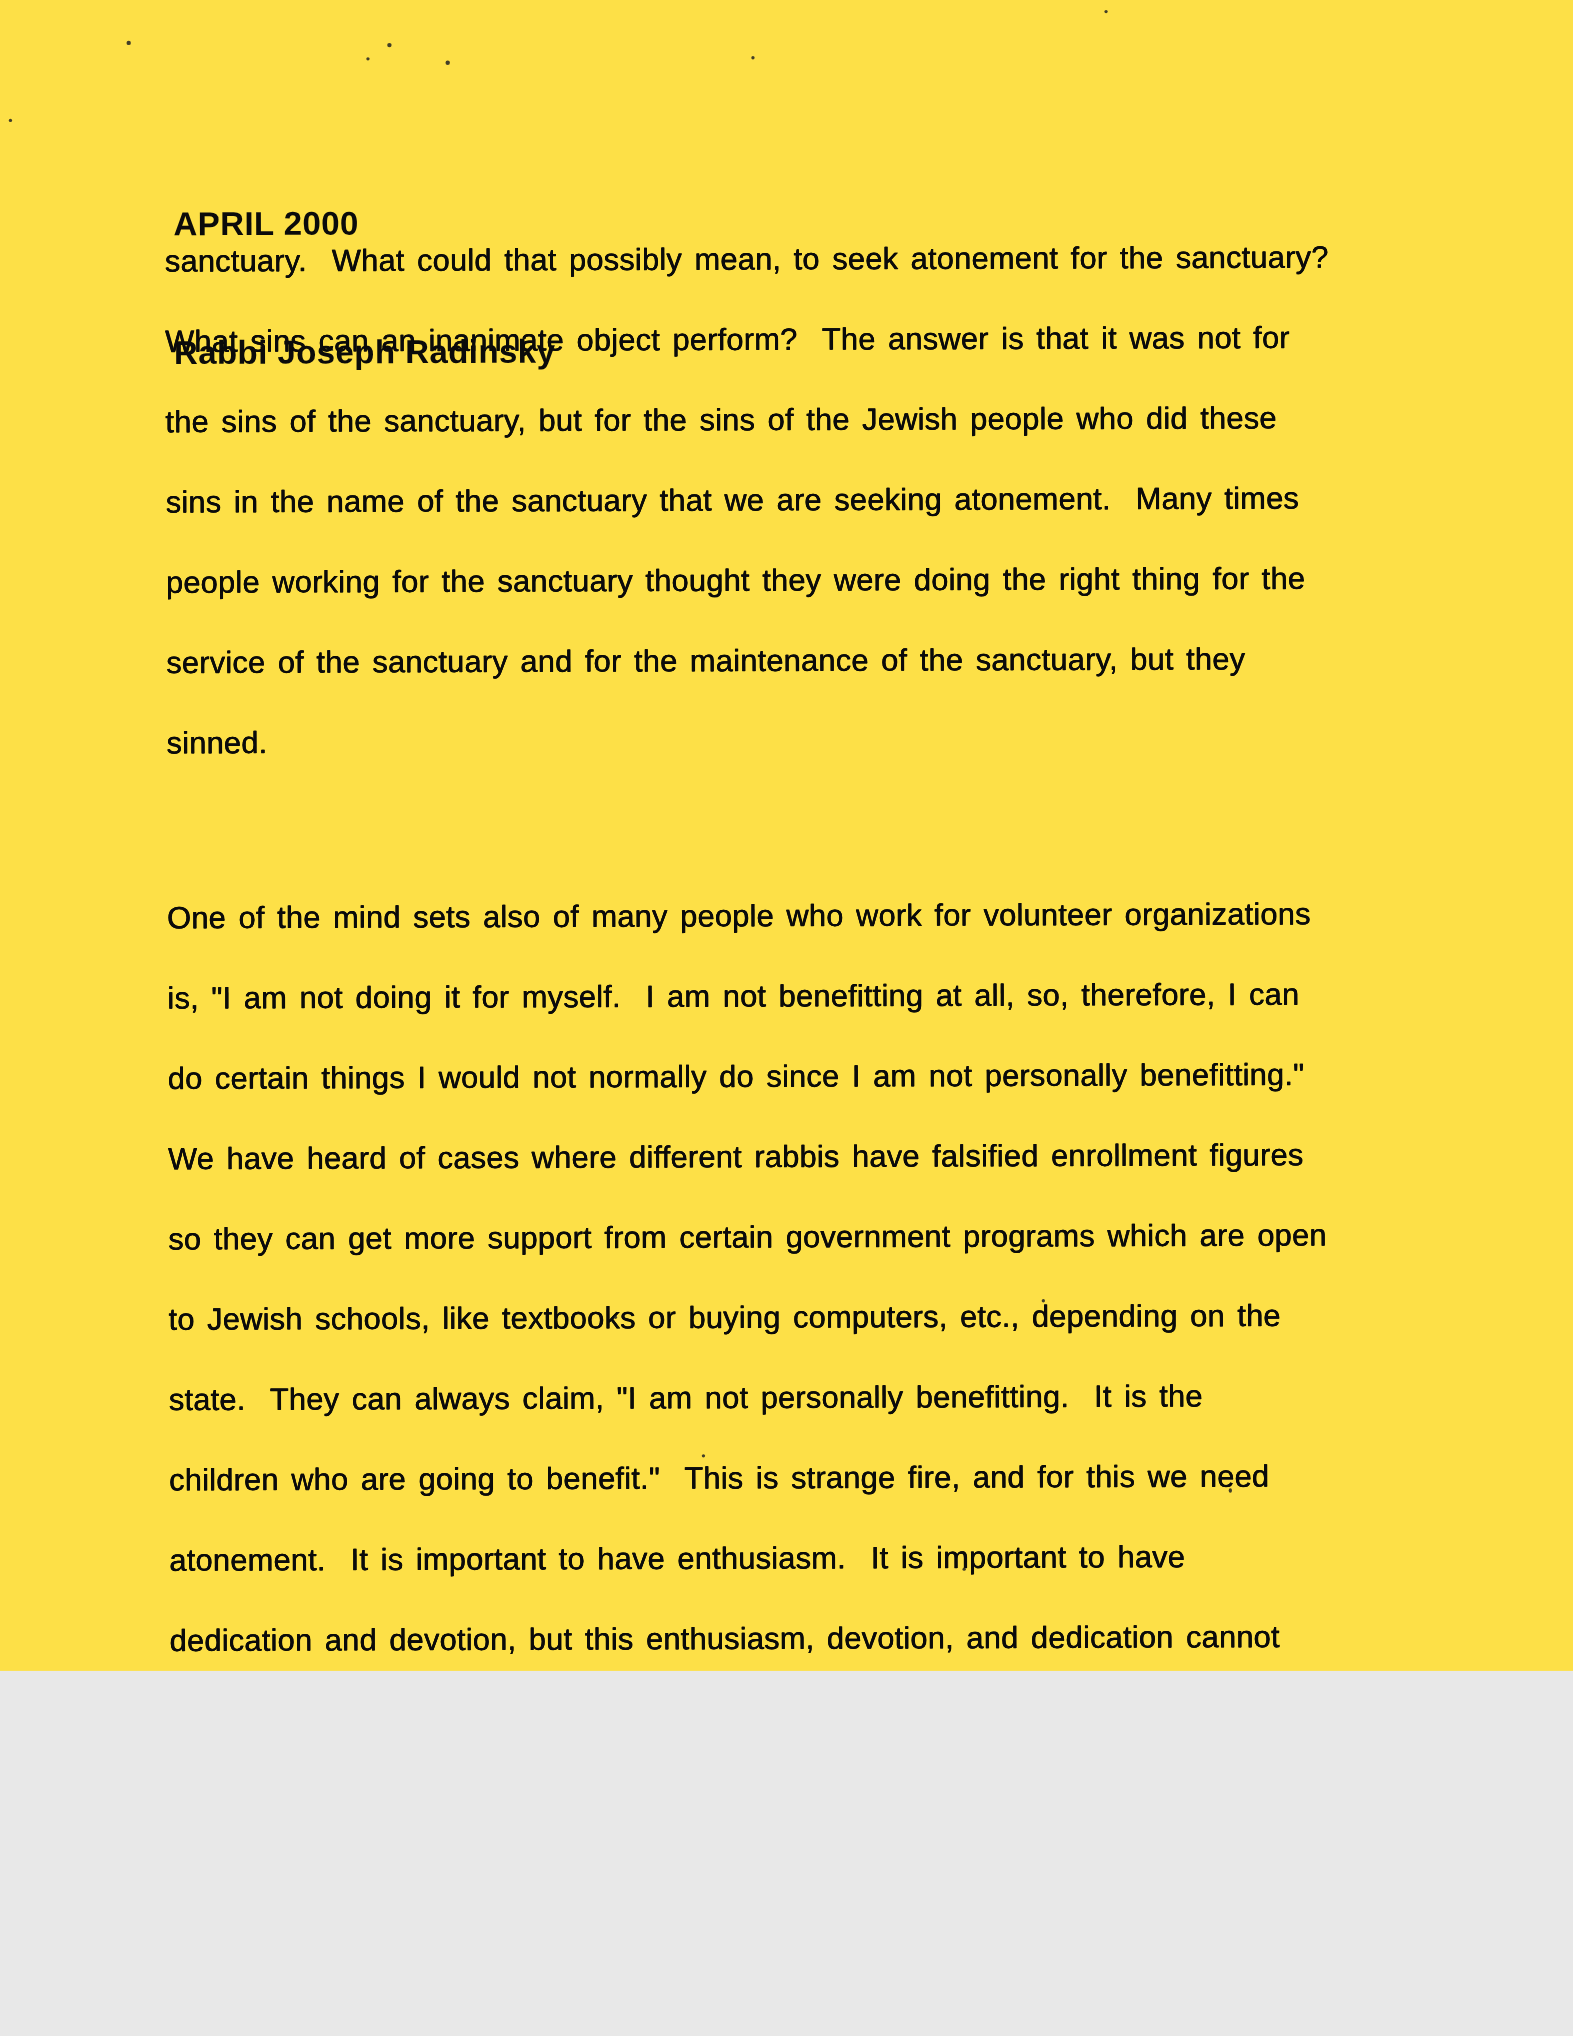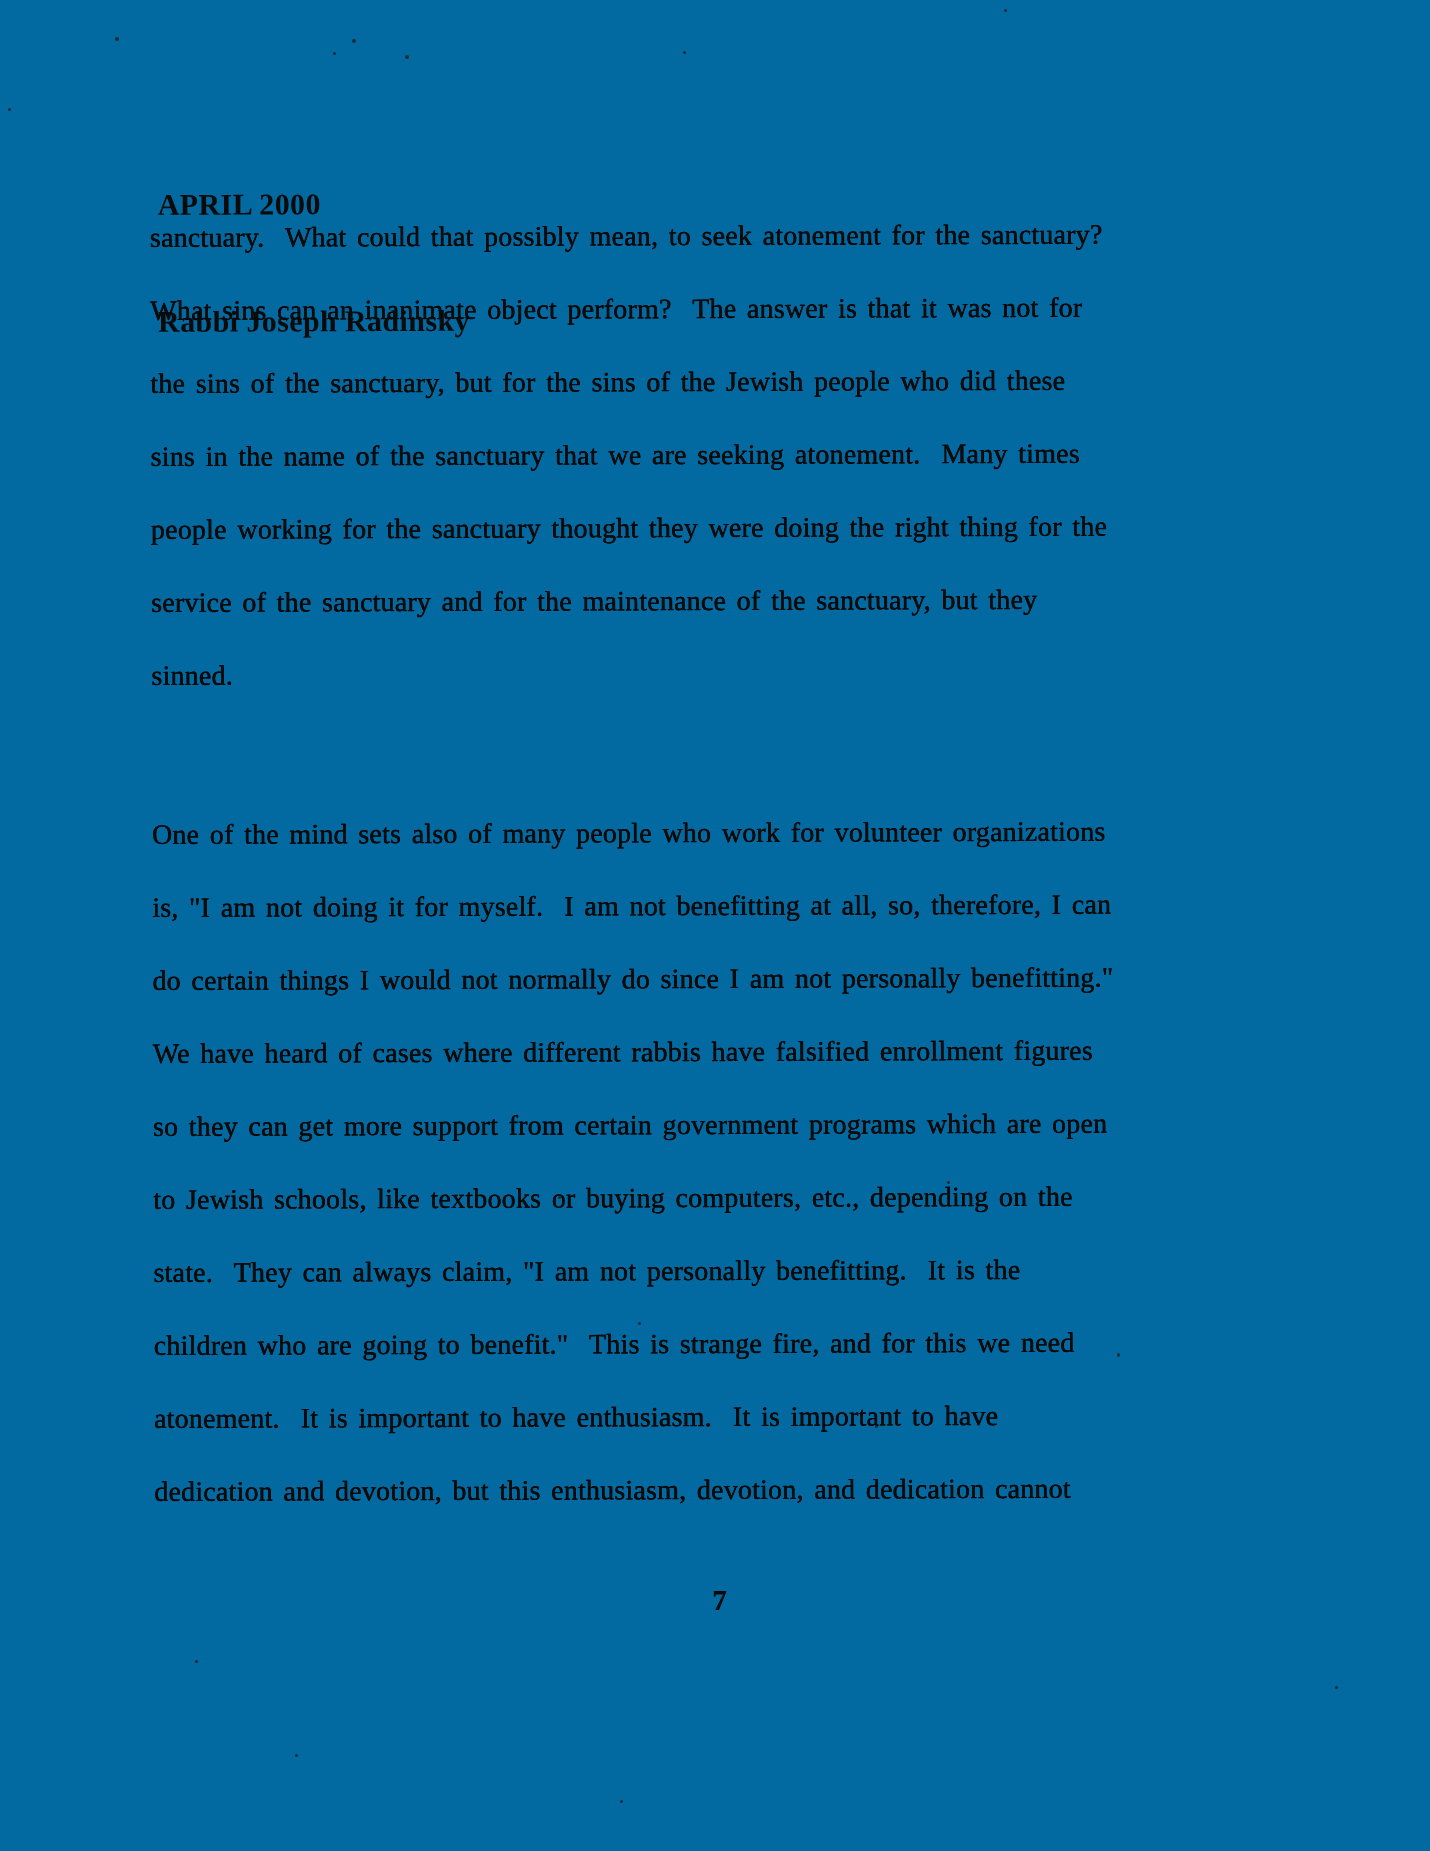--- a/index.html
+++ b/index.html
@@ -3,24 +3,24 @@
 <meta charset="utf-8">
 <style>
   html, body {
     margin: 0;
     padding: 0;
     background: #e8e8e8;
   }
   .page {
     position: relative;
     width: 1430px;
-    height: 1851px;
-    background: #0369a1;
+    height: 1519px;
+    background: #fde047;
     overflow: hidden;
-    font-family: Liberation Serif, serif;
+    font-family: Liberation Sans, sans-serif;
     color: #0b0b0b;
   }
   .content {
     position: absolute;
     left: 0;
     top: 0;
     width: 100%;
     height: 100%;
     transform: rotate(-0.2deg);
     transform-origin: 400px 300px;

